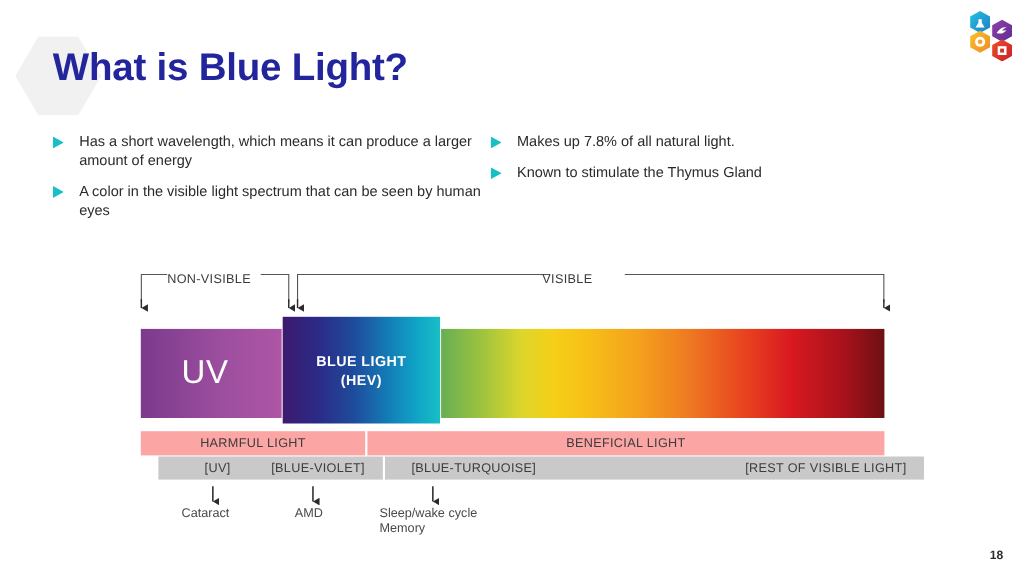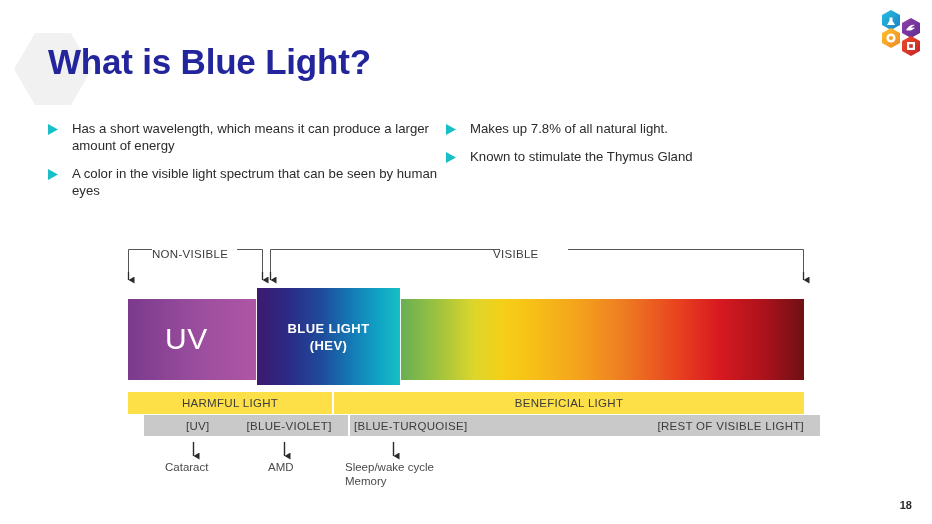--- a/index.html
+++ b/index.html
@@ -166,21 +166,21 @@
   .band {
     position: absolute;
     display: flex;
     align-items: center;
     justify-content: center;
     font-size: 11.5px;
     letter-spacing: 0.3px;
     color: #3c3c3c;
     white-space: nowrap;
   }
-  .band-top    { top: 392px; height: 22px; background: #fde047; }
+  .band-top    { top: 392px; height: 22px; background: #fca5a5; }
   .band-bottom { top: 415px; height: 21px; background: #c9c9c9; margin-left: 16px; }
 
   
   .effect-label {
     position: absolute;
     font-size: 11.5px;
     line-height: 14px;
     color: #4a4a4a;
     white-space: nowrap;
   }
@@ -313,21 +313,21 @@
       <div id="blue-light-sub">(HEV)</div>
     </div>
 
     <div class="band band-top" style="left:128px;width:204px;">HARMFUL LIGHT</div>
     <div class="band band-top" style="left:334px;width:470px;">BENEFICIAL LIGHT</div>
 
     <div class="band band-bottom" style="left:128px;width:204px;justify-content:flex-start;">
       <span style="margin-left:42px;">[UV]</span>
       <span style="margin-left:37px;">[BLUE-VIOLET]</span>
     </div>
-    <div class="band band-bottom" style="left:334px;width:470px;justify-content:flex-start;">
+    <div class="band band-bottom" style="left:334px;width:470px;justify-content:flex-start;padding-left:20px;">
       <span style="margin-left:4px;">[BLUE-TURQUOISE]</span>
       <span style="margin-left:190px;">[REST OF VISIBLE LIGHT]</span>
     </div>
 
     <div class="effect-label" style="left:165px;top:460px;">Cataract</div>
     <div class="effect-label" style="left:268px;top:460px;">AMD</div>
     <div class="effect-label" style="left:345px;top:460px;">
       <div>Sleep/wake cycle</div>
       <div>Memory</div>
     </div>

